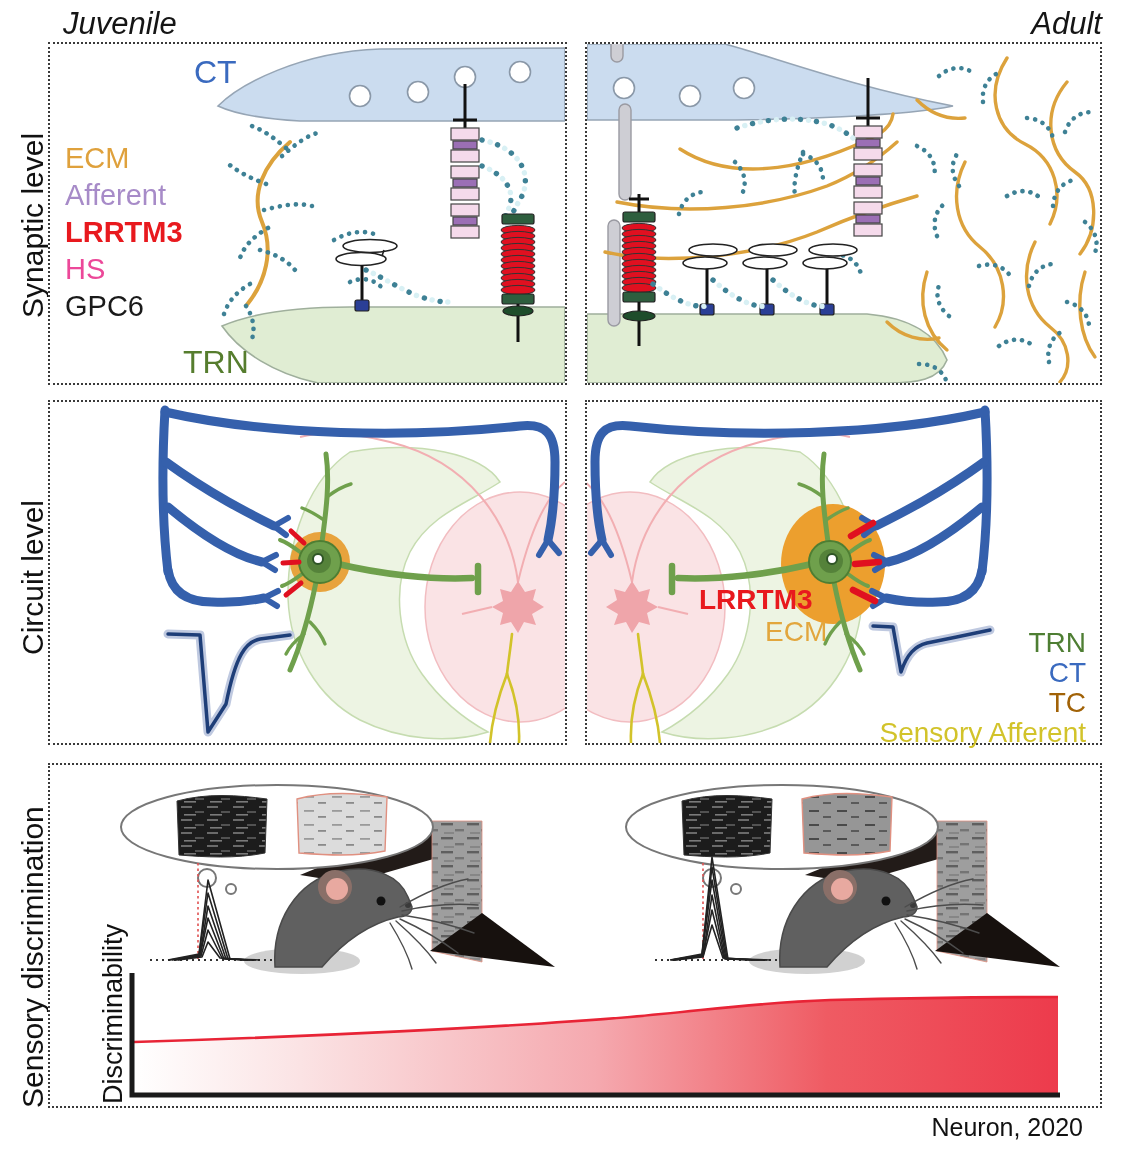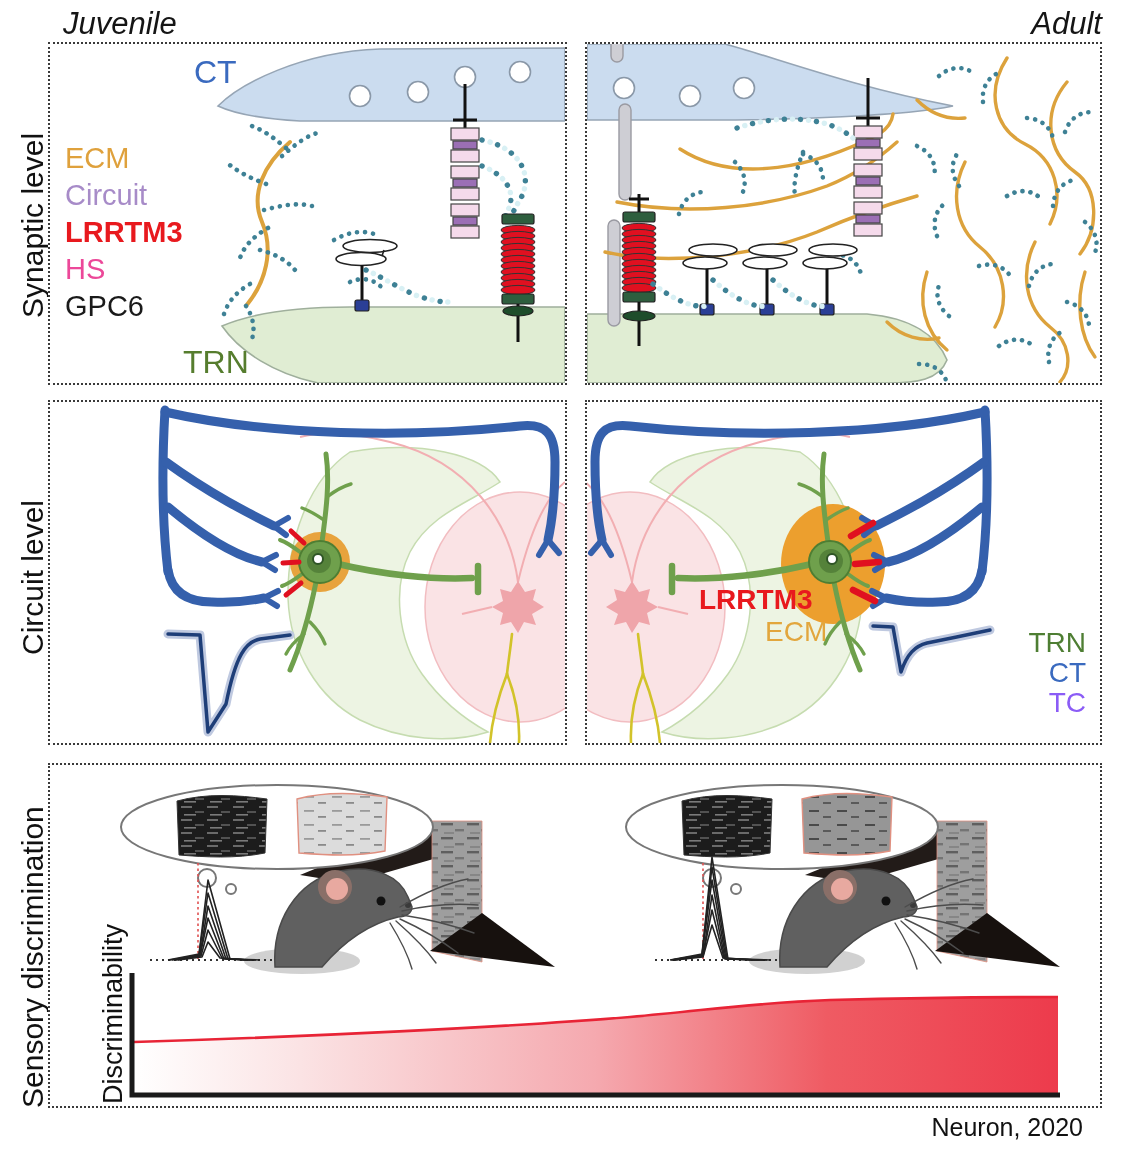--- a/index.html
+++ b/index.html
@@ -129,21 +129,21 @@
         <ellipse class="disc" cx="468" cy="240" rx="17" ry="4.6"></ellipse>
         <ellipse class="disc" cx="468" cy="246" rx="17" ry="4.6"></ellipse>
         <rect class="cap" x="452" y="250" width="32" height="10" rx="2"></rect>
         <line class="stalk" x1="468" y1="260" x2="468" y2="298"></line>
         <ellipse cx="468" cy="267" rx="15" ry="5" fill="#1E4D2B" stroke="#222" stroke-width="1.2"></ellipse>
       </g>
     </svg>
 
     <div class="t leg" style="left:15px;top:96px;">
       <div style="color: rgb(223, 161, 60);">ECM</div>
-      <div style="color: rgb(167, 139, 200);">Circuit</div>
+      <div style="color: rgb(167, 139, 200);">Afferent</div>
       <div class="bold" style="color: rgb(232, 25, 30);">LRRTM3</div>
       <div style="color: #ec4899;">HS</div>
       <div style="color: rgb(26, 26, 26);">GPC6</div>
     </div>
     <div class="t" style="left:144px;top:10px;font-size:32px;color:#3A6ABF;">CT</div>
     <div class="t" style="left:133px;top:300px;font-size:32px;color:#567D2E;">TRN</div>
   </div>
 
   <div class="box" style="left:585px;top:42px;width:517px;height:343px;">
     <svg width="513" height="339" viewBox="0 0 513 339">
@@ -361,21 +361,22 @@
       <g>
         <path class="halo" d="M286,224 L306,225 L314,270 C320,252 328,244 340,241 C360,237 384,232 403,228"></path>
         <path class="core" d="M286,224 L306,225 L314,270 C320,252 328,244 340,241 C360,237 384,232 403,228"></path>
       </g>
     </svg>
     <div class="t" style="left: 112px; top: 182px; font-size: 28px; font-weight: bold; color: rgb(232, 25, 30);">LRRTM3</div>
     <div class="t" style="left: 178px; top: 214px; font-size: 28px; color: rgb(226, 166, 61);">ECM</div>
     <div class="t clegend" style="right:14px;top:226px;">
       <div style="color: rgb(78, 126, 51);">TRN</div>
       <div style="color: rgb(58, 106, 191);">CT</div>
-      <div style="color: #8b5cf6;">TC</div>
+      <div style="color: #a16207;">TC</div>
+      <div style="color: rgb(210, 195, 42);">Sensory Afferent</div>
     </div>
   </div>
 
   <div class="box" style="left:48px;top:763px;width:1054px;height:345px;">
     <svg width="1050" height="341" viewBox="0 0 1050 341">
       <defs>
         <pattern id="texDark" width="26" height="13" patternUnits="userSpaceOnUse">
           <rect width="26" height="13" fill="#1c1c1c"></rect>
           <rect x="1" y="2" width="11" height="2" fill="#6a6a6a"></rect>
           <rect x="15" y="7" width="9" height="2" fill="#525252"></rect>

